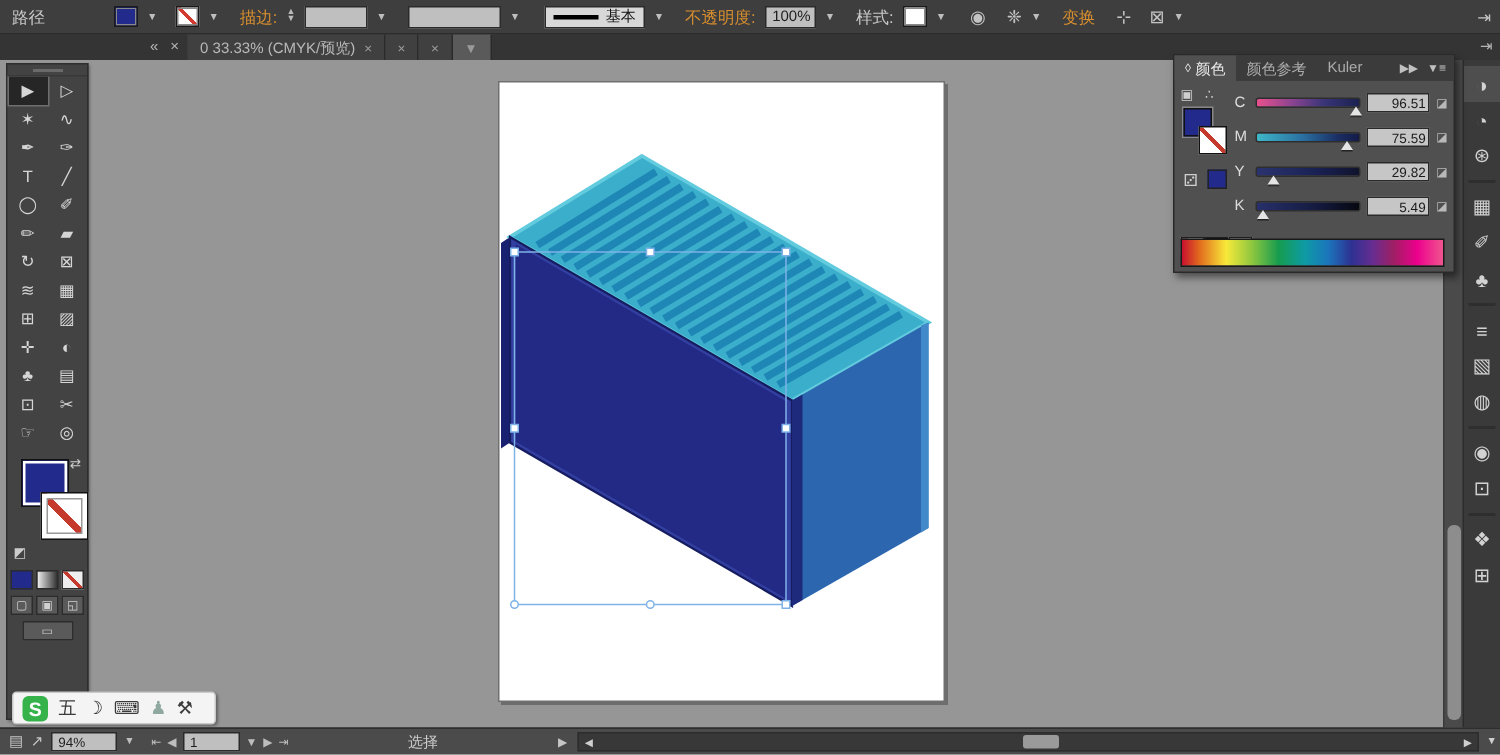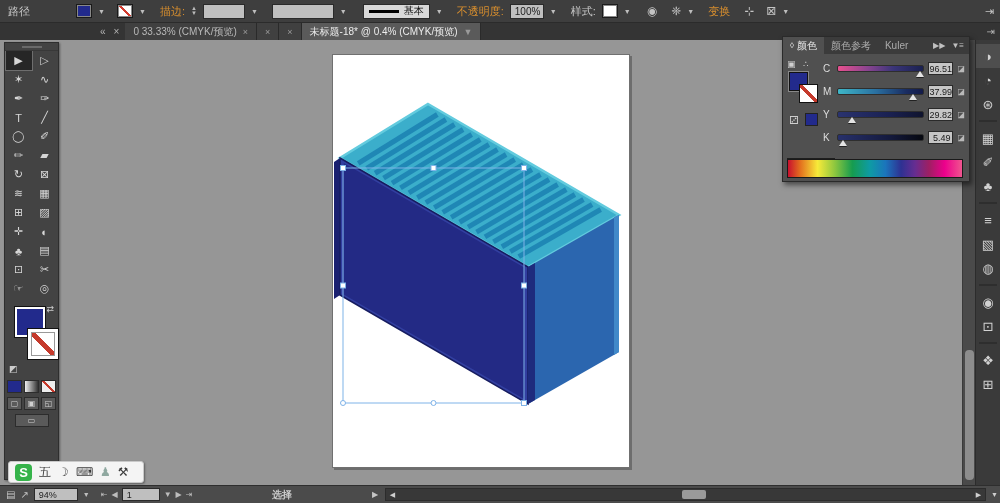--- a/index.html
+++ b/index.html
@@ -72,38 +72,38 @@
   .picons .mini { color: #CFCFCF; font-size: 9px; margin-right: 5px; }
   .pfill { position: absolute; left: 2px; top: 14px; width: 19px; height: 19px; border: 1px solid #111; box-shadow: 0 0 0 1px #888; }
   .pstroke { position: absolute; left: 12px; top: 26px; width: 19px; height: 19px; background: linear-gradient(45deg, transparent 44%, #C53A2C 44%, #C53A2C 56%, transparent 56%), #FFF; border: 1px solid #111; }
   .pcube { position: absolute; left: 2px; top: 56px; color: #CFCFCF; font-size: 11px; }
   .pchip { position: absolute; left: 18px; top: 55px; width: 13px; height: 13px; border: 1px solid #222; }
   .crows { position: absolute; left: 40px; top: 3px; right: 4px; }
   .crow { display: flex; align-items: center; height: 23px; gap: 4px; }
   .clab { width: 10px; color: #DDD; font-size: 10px; }
   .ctrack { position: relative; flex: 1; height: 7px; border: 1px solid #2E2E2E; border-radius: 2px; }
   .chandle { position: absolute; top: 5px; width: 0; height: 0; border-left: 4px solid transparent; border-right: 4px solid transparent; border-bottom: 6px solid #E4E4E4; filter: drop-shadow(0 1px 0 #222); }
-  .cval { width: 25px; height: 13px; background: #C6C6C6; color: #1A1A1A; border: 1px solid #2A2A2A; font-size: 9px; text-align: right; padding-right: 2px; line-height: 12px; }
+  .cval { width: 42px; height: 13px; background: #C6C6C6; color: #1A1A1A; border: 1px solid #2A2A2A; font-size: 9px; text-align: right; padding-right: 2px; line-height: 12px; }
   .cbadge { color: #B9B9B9; font-size: 8px; }
   .pswrow { position: absolute; left: 4px; top: 104px; display: flex; }
   .psw { width: 16px; height: 12px; border: 1px solid #1E1E1E; }
   .psw.none { background: linear-gradient(45deg, transparent 42%, #C53A2C 42%, #C53A2C 58%, transparent 58%), #FFF; }
   .specbar { position: absolute; left: 4px; right: 6px; top: 105px; height: 19px; border: 1px solid #1A1A1A; }
 
   
   .sogou { position: absolute; left: 8px; top: 421px; width: 136px; height: 22px; background: #F4F4F4; border: 1px solid #C9C9C9; border-radius: 3px; display: flex; align-items: center; gap: 7px; padding: 0 6px; box-shadow: 1px 1px 2px rgba(0,0,0,.35); }
   .slogo { width: 17px; height: 17px; border-radius: 4px; color: #FFF; font-weight: bold; font-size: 13px; display: flex; align-items: center; justify-content: center; }
   .sitem { color: #3A3A3A; font-size: 12px; }
   .sitem.dim { color: #8FA8A0; }
 
   
   .sbar { position: absolute; left: 0; top: 485px; width: 1000px; height: 18px; background: #4B4B4B; border-top: 1px solid #2E2E2E; display: flex; align-items: center; gap: 5px; padding: 0 6px; color: #C6C6C6; }
   .sbar .fld { height: 13px; font-size: 9px; }
   .navg { display: flex; align-items: center; gap: 4px; font-size: 8px; color: #BDBDBD; }
-  .stool { position: absolute; left: 272px; color: #CACACA; font-size: 10px; font-weight: bold; }
+  .stool { position: absolute; left: 272px; color: #CACACA; font-size: 10px; }
   .sdiv { position: absolute; left: 372px; font-size: 8px; }
   .hscroll { position: absolute; left: 385px; top: 2px; width: 601px; height: 13px; background: #383838; border: 1px solid #2C2C2C; display: flex; align-items: center; }
   .harrow { width: 13px; text-align: center; font-size: 7px; color: #CFCFCF; }
   .htrack { position: relative; flex: 1; height: 100%; }
   .hthumb { position: absolute; left: 283px; top: 1px; width: 24px; height: 9px; background: #9A9A9A; border-radius: 2px; }
   .corner { position: absolute; right: 2px; font-size: 7px; color: #CFCFCF; }
 </style>
 </head>
 <body>
 
@@ -154,21 +154,20 @@
       <span>0 33.33% (CMYK/预览)</span>
       <span class="tclose">×</span>
     </div>
     <div class="tab">
       <span class="tclose">×</span>
     </div>
     <div class="tab">
       <span class="tclose">×</span>
     </div>
     <div class="tab active">
-      <span>未标题-18* @ 0.4% (CMYK/预览)</span>
       <span class="tclose">▼</span>
     </div>
     <div class="tabs-end">⇥</div>
   </div>
 
   <div class="work">
     <div class="artboard">
       <svg width="298" height="414" viewBox="0 0 298 414">
 
         <polygon points="7,103 1,107 1,244 7,240" id="p-sliver" fill="#1A2070"></polygon>
@@ -336,21 +335,21 @@
               <span class="chandle" style="left: calc(96.5% - 4px);"></span>
             </div>
             <span class="cval">96.51</span>
             <span class="cbadge">◪</span>
           </div>
           <div class="crow">
             <span class="clab">M</span>
             <div class="ctrack" style="background: linear-gradient(90deg, rgb(62, 183, 200), rgb(42, 111, 160) 45%, rgb(26, 45, 98) 80%, rgb(20, 27, 72) 100%);">
               <span class="chandle" style="left: calc(87.6% - 4px);"></span>
             </div>
-            <span class="cval">37.99</span>
+            <span class="cval">75.59</span>
             <span class="cbadge">◪</span>
           </div>
           <div class="crow">
             <span class="clab">Y</span>
             <div class="ctrack" style="background: linear-gradient(90deg, rgb(42, 51, 111), rgb(26, 33, 82) 60%, rgb(16, 20, 46) 100%);">
               <span class="chandle" style="left: calc(16.7% - 4px);"></span>
             </div>
             <span class="cval">29.82</span>
             <span class="cbadge">◪</span>
           </div>

